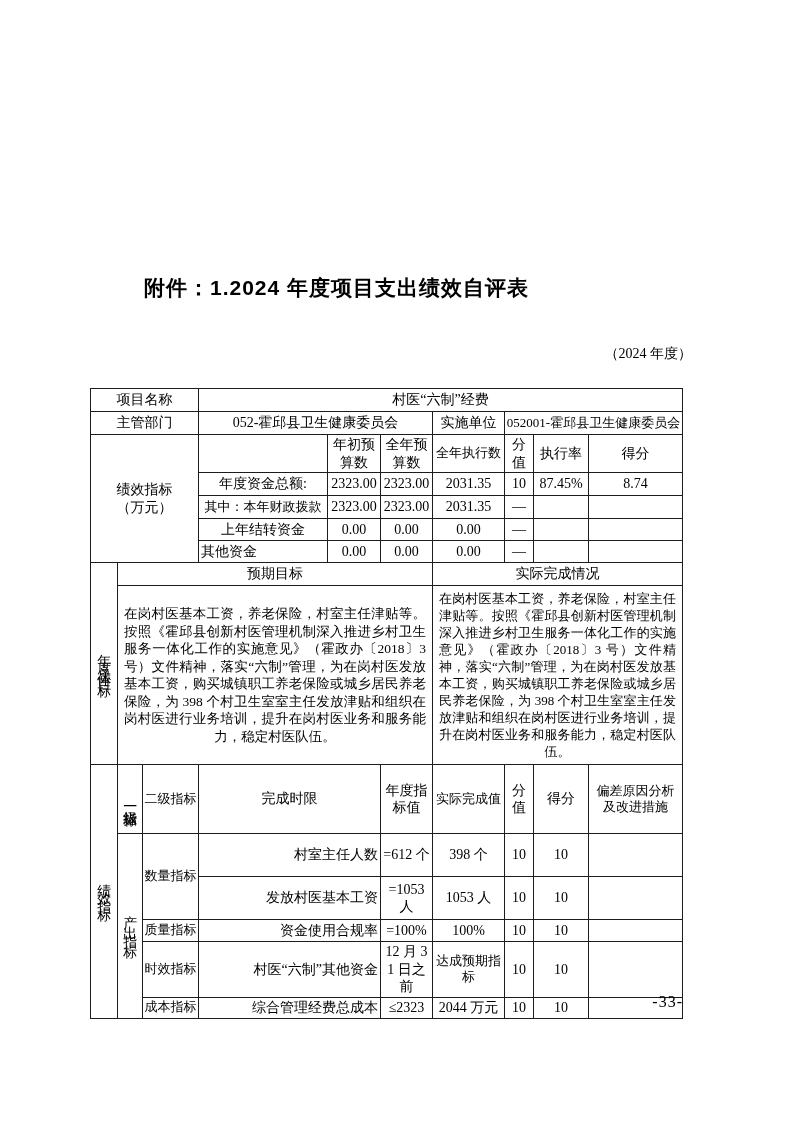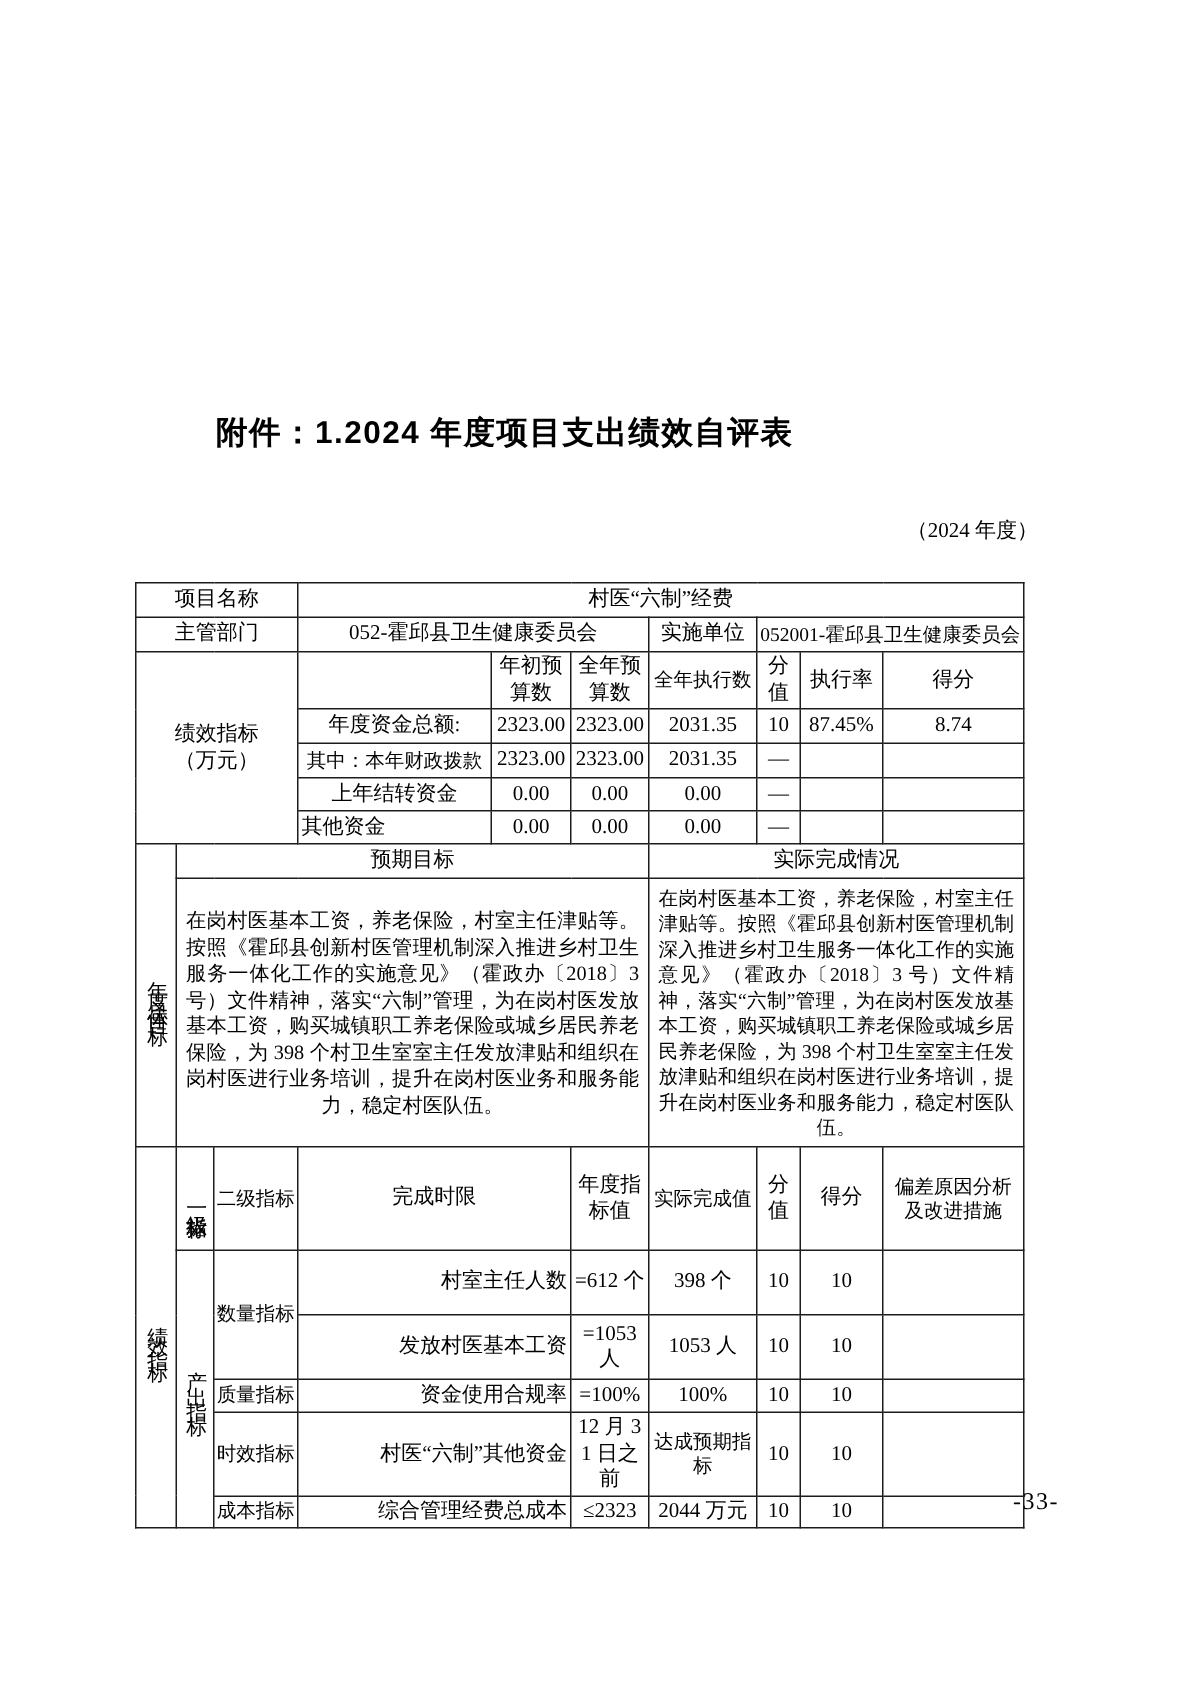--- a/index.html
+++ b/index.html
@@ -39,21 +39,21 @@
   .sp-lg { letter-spacing: 10px; }
   .sp-md { letter-spacing: 8px; }
   .sp-sm { letter-spacing: 1px; }
   .goal {
     text-align: justify; text-align-last: center;
     vertical-align: middle; padding: 4px 6px;
   }
   .goal-l { font-size: 13.5px; line-height: 17.5px; }
   .goal-r { font-size: 13px;   line-height: 17px; }
   .pagenum {
-    position: absolute; left: 113px; top: 993px; width: 593px;
+    position: absolute; left: 90px; top: 993px; width: 593px;
     text-align: right; font-size: 16px; letter-spacing: 1px;
   }
 </style>
 </head>
 <body>
 
 <div class="doc-title">附件：1.2024 年度项目支出绩效自评表</div>
 <div class="subtitle">（2024 年度）</div>
 
 <table class="main">

